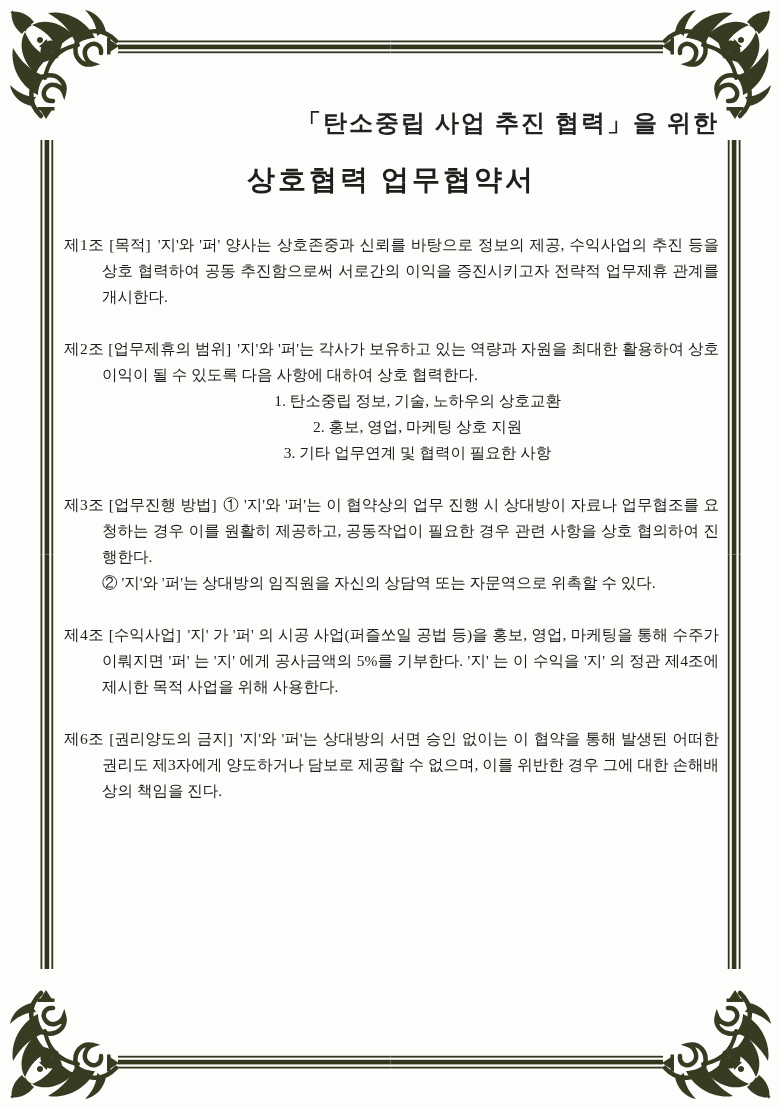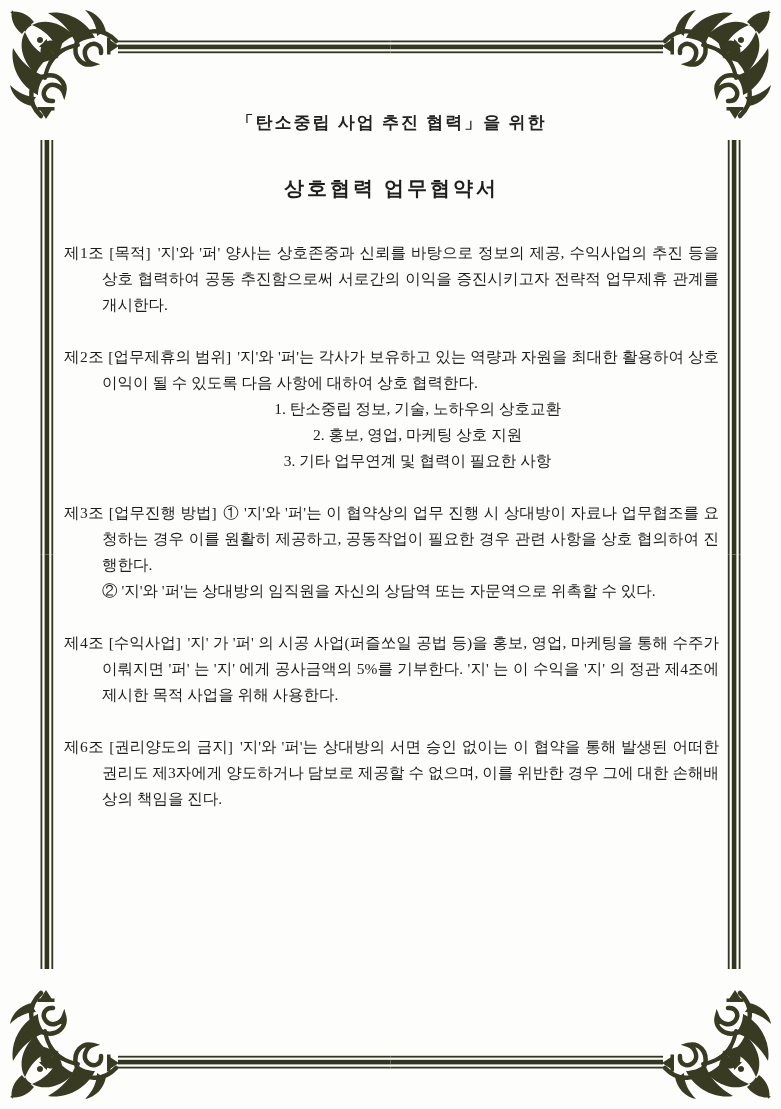--- a/index.html
+++ b/index.html
@@ -28,31 +28,31 @@
     left: 64px;
     right: 62px;
     top: 108px;
     z-index: 1;
     color: #1d1d1b;
     font-size: 15.5px;
     line-height: 26px;
     text-align: justify;
   }
   .title-line1 {
-    margin: 0 0 32px 0;
-    font-size: 17px;
+    margin: 0 0 24px 0;
+    font-size: 24px;
     line-height: 30px;
     font-weight: 600;
     letter-spacing: 2px;
-    text-align: center;
+    text-align: right;
     color: #222220;
   }
   .title-line2 {
     margin: 0 0 34px 0;
-    font-size: 20px;
+    font-size: 28px;
     line-height: 36px;
     font-weight: 700;
     letter-spacing: 3px;
     text-align: center;
     color: #1e1e1c;
   }
   .intro {
     margin: 0 0 28px 0;
     text-indent: 8px;
   }

